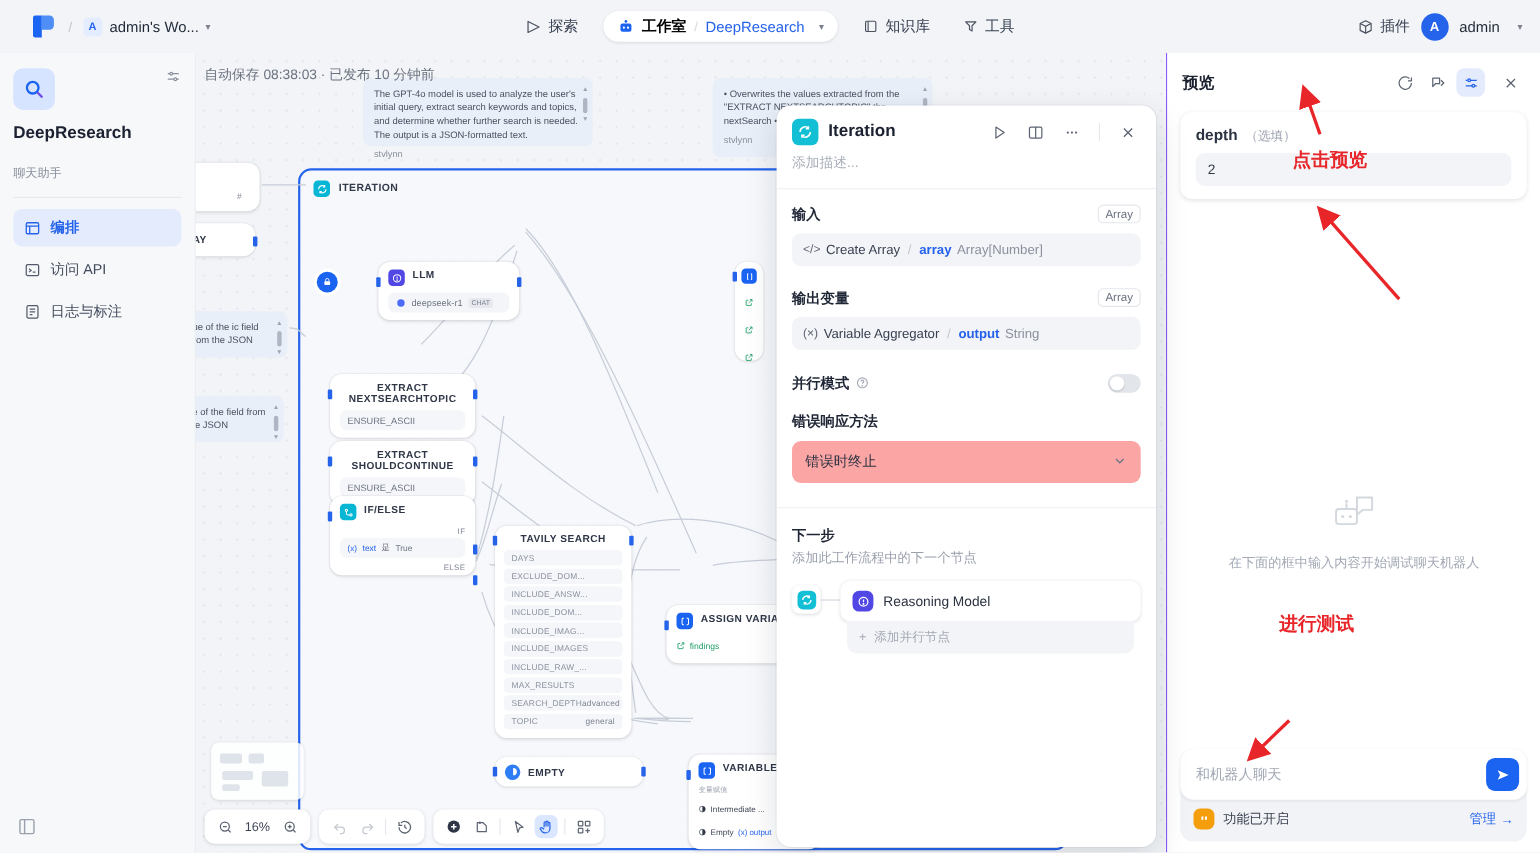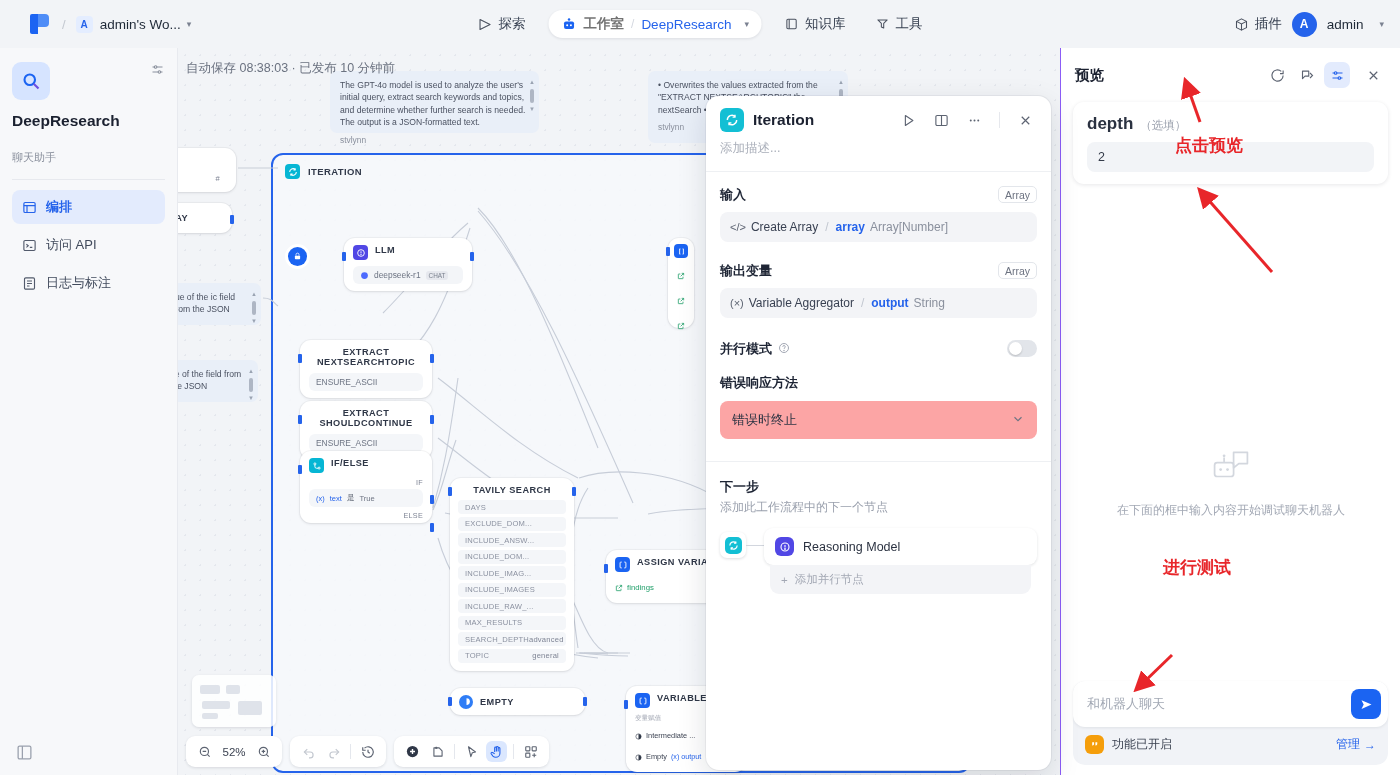--- a/index.html
+++ b/index.html
@@ -40,21 +40,21 @@
   .nav-item {
     display: flex; align-items: center; gap: 6px;
     padding: 6px 13px; font-size: 13.5px; color: #384152;
     border-radius: 16px; cursor: pointer; white-space: nowrap;
   }
   .nav-pill {
     display: flex; align-items: center; gap: 7px;
     background: #ffffff; border-radius: 18px; padding: 5px 13px;
     box-shadow: 0 1px 3px rgba(16,24,40,.10); margin: 0 6px;
   }
-  .nav-pill .ws-txt { font-size: 13.5px; font-weight: 700; color: #737373; }
+  .nav-pill .ws-txt { font-size: 13.5px; font-weight: 700; color: #000000; }
   .nav-pill .sep2 { color: #d4d8e0; font-size: 12px; }
   .nav-pill .app-txt { font-size: 13.5px; color: #2563eb; }
   .ico { display: inline-flex; align-items: center; justify-content: center; }
 
   .top-right {
     position: absolute; right: 16px; top: 0; height: 48px;
     display: flex; align-items: center; gap: 10px;
   }
   .plug { display: flex; align-items: center; gap: 6px; font-size: 13.5px; color: #384152; cursor: pointer;}
   .avatar {
@@ -244,21 +244,21 @@
   .pub-btn { display:flex;align-items:center;gap:6px;background:#1b64f2;color:#fff;
              border-radius:9px;height:31px;padding:0 13px;font-size:12.5px;font-weight:600;cursor:pointer;}
 
   .rt-head { display:flex; align-items:center; padding: 14px 14px 10px; gap: 4px; }
   .rt-title { font-size: 14.5px; font-weight: 700; color:#1b2130; flex:1; }
   .rt-ic { width:26px;height:26px;border-radius:7px;display:flex;align-items:center;
            justify-content:center;color:#5d6472;cursor:pointer;}
   .rt-ic.on { background:#e3ebfd; color:#2563eb; }
   .rt-card { margin: 4px 12px 0; background:#fff; border-radius:11px;
              box-shadow:0 1px 4px rgba(16,24,40,.10); padding: 12px 14px; }
-  .f-lbl { font-size: 17px; color:#2b3241; font-weight:600; }
+  .f-lbl { font-size: 14px; color:#2b3241; font-weight:600; }
   .f-opt { font-size: 11.5px; color:#9aa0ad; font-weight: 400; }
   .f-input { margin-top: 8px; background:#f2f4f7; border-radius:8px; height:30px;
              display:flex; align-items:center; padding: 0 11px; font-size:12.5px; color:#343b49;}
   .empty-wrap { position:absolute; top: 400px; left:0; width: 340px; text-align:center; }
   .empty-txt { font-size: 12px; color:#a2a8b4; margin-top: 12px; }
 
   .chatbox { position:absolute; left:12px; right:12px; bottom: 10px; }
   .chat-inner { background:#f1f3f7; border-radius:12px; padding-bottom: 2px; }
   .chat-row { background:#fff; border-radius:12px; height:46px; display:flex;
               align-items:center; padding: 0 7px 0 14px; box-shadow:0 1px 3px rgba(16,24,40,.08);}
@@ -711,21 +711,21 @@
     </div>
 
     <div class="bottombar">
       <div class="bgrp">
         <div class="bbtn">
           <svg width="14" height="14" viewBox="0 0 24 24" fill="none" stroke="currentColor" stroke-width="2">
             <circle cx="11" cy="11" r="7"></circle>
               <path d="M8 11h6M16 16l4 4"></path>
             </svg>
         </div>
-        <span class="zoomtxt">52%</span>
+        <span class="zoomtxt">16%</span>
         <div class="bbtn">
           <svg width="14" height="14" viewBox="0 0 24 24" fill="none" stroke="currentColor" stroke-width="2">
             <circle cx="11" cy="11" r="7"></circle>
               <path d="M8 11h6M11 8v6M16 16l4 4"></path>
             </svg>
         </div>
       </div>
       <div class="bgrp">
         <div class="bbtn">
           <svg width="14" height="14" viewBox="0 0 24 24" fill="none" stroke="#c3c8d0" stroke-width="2">

